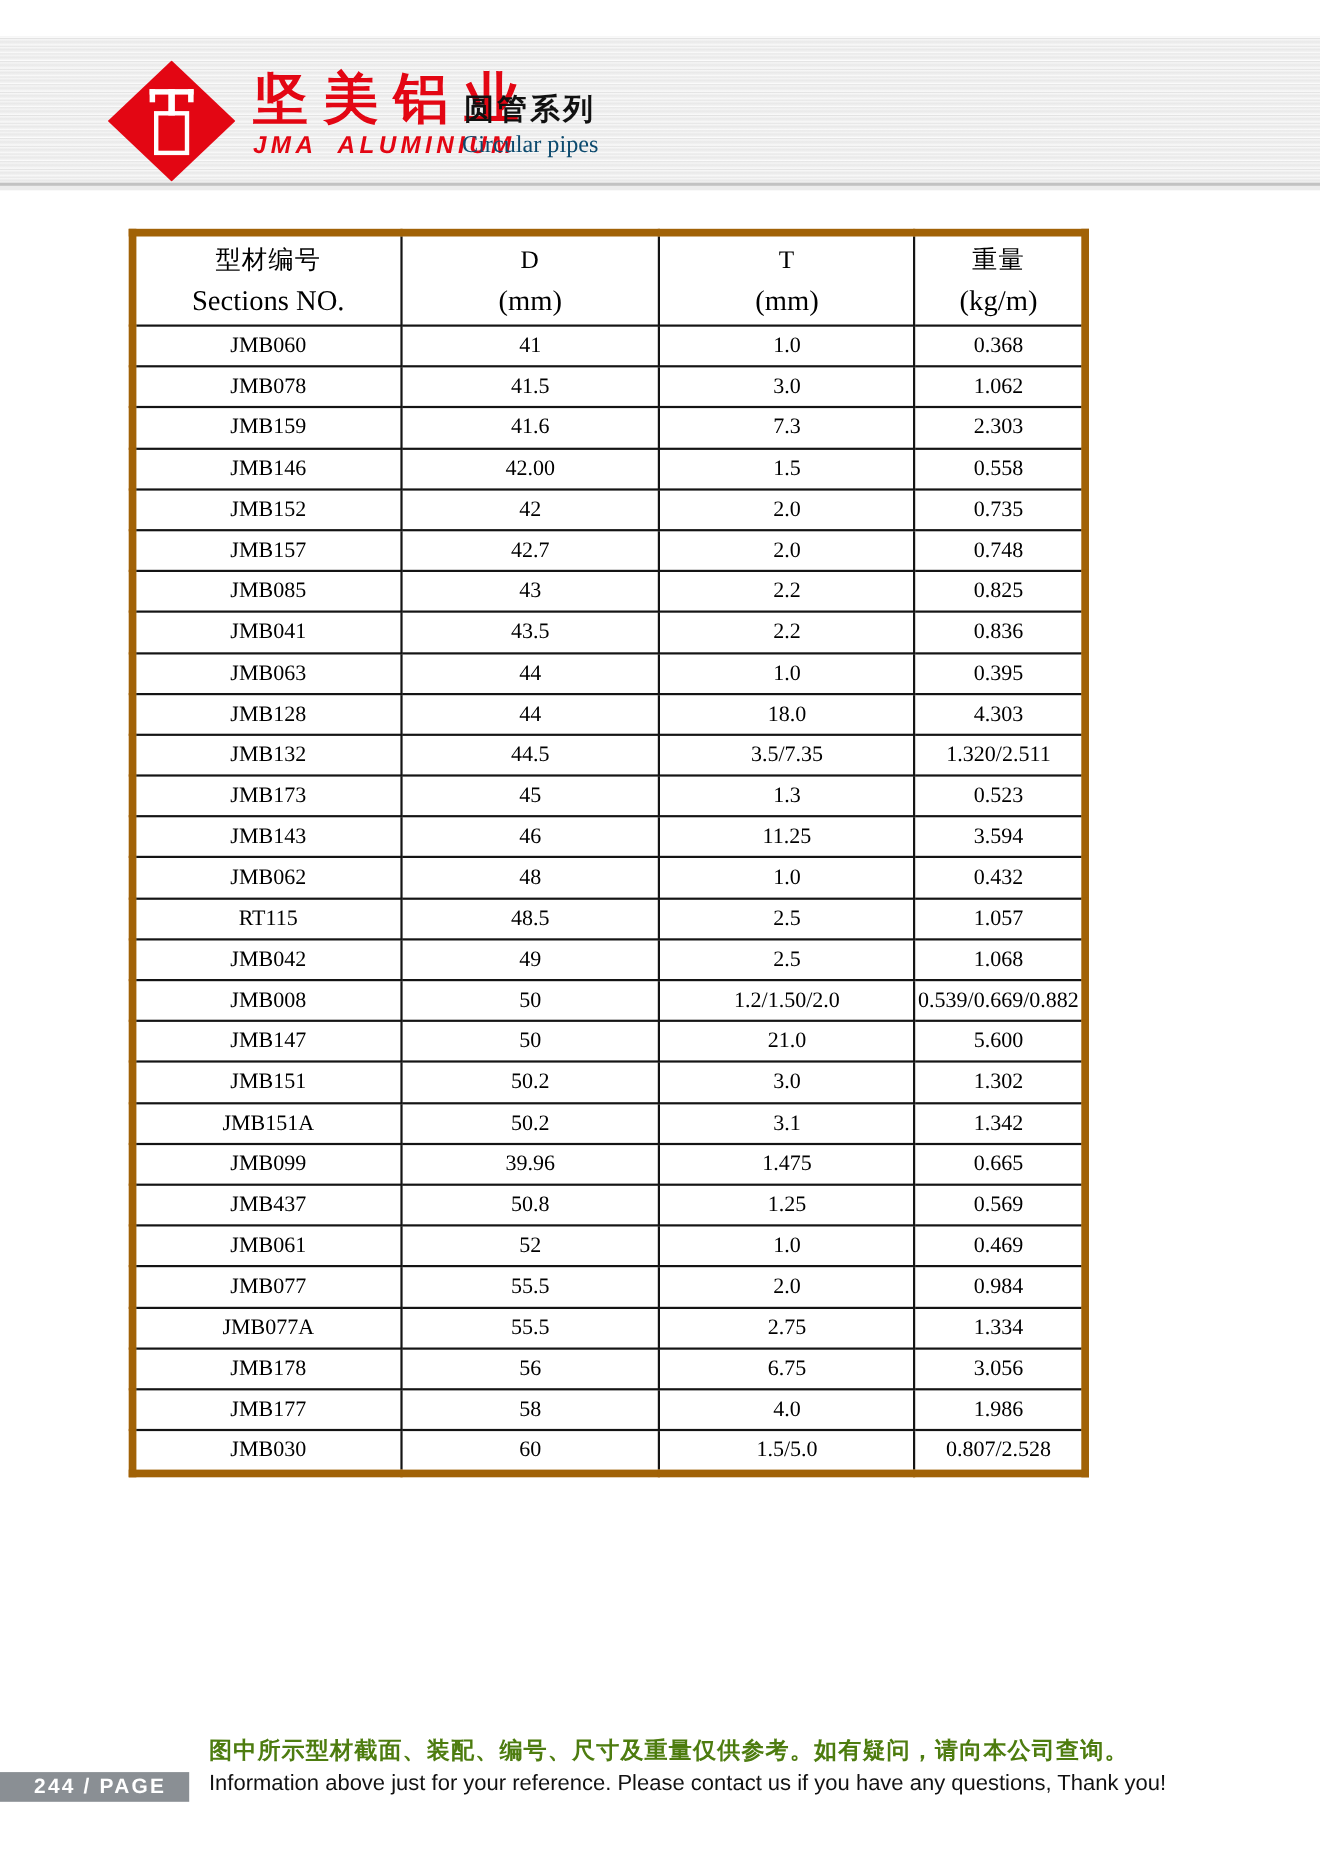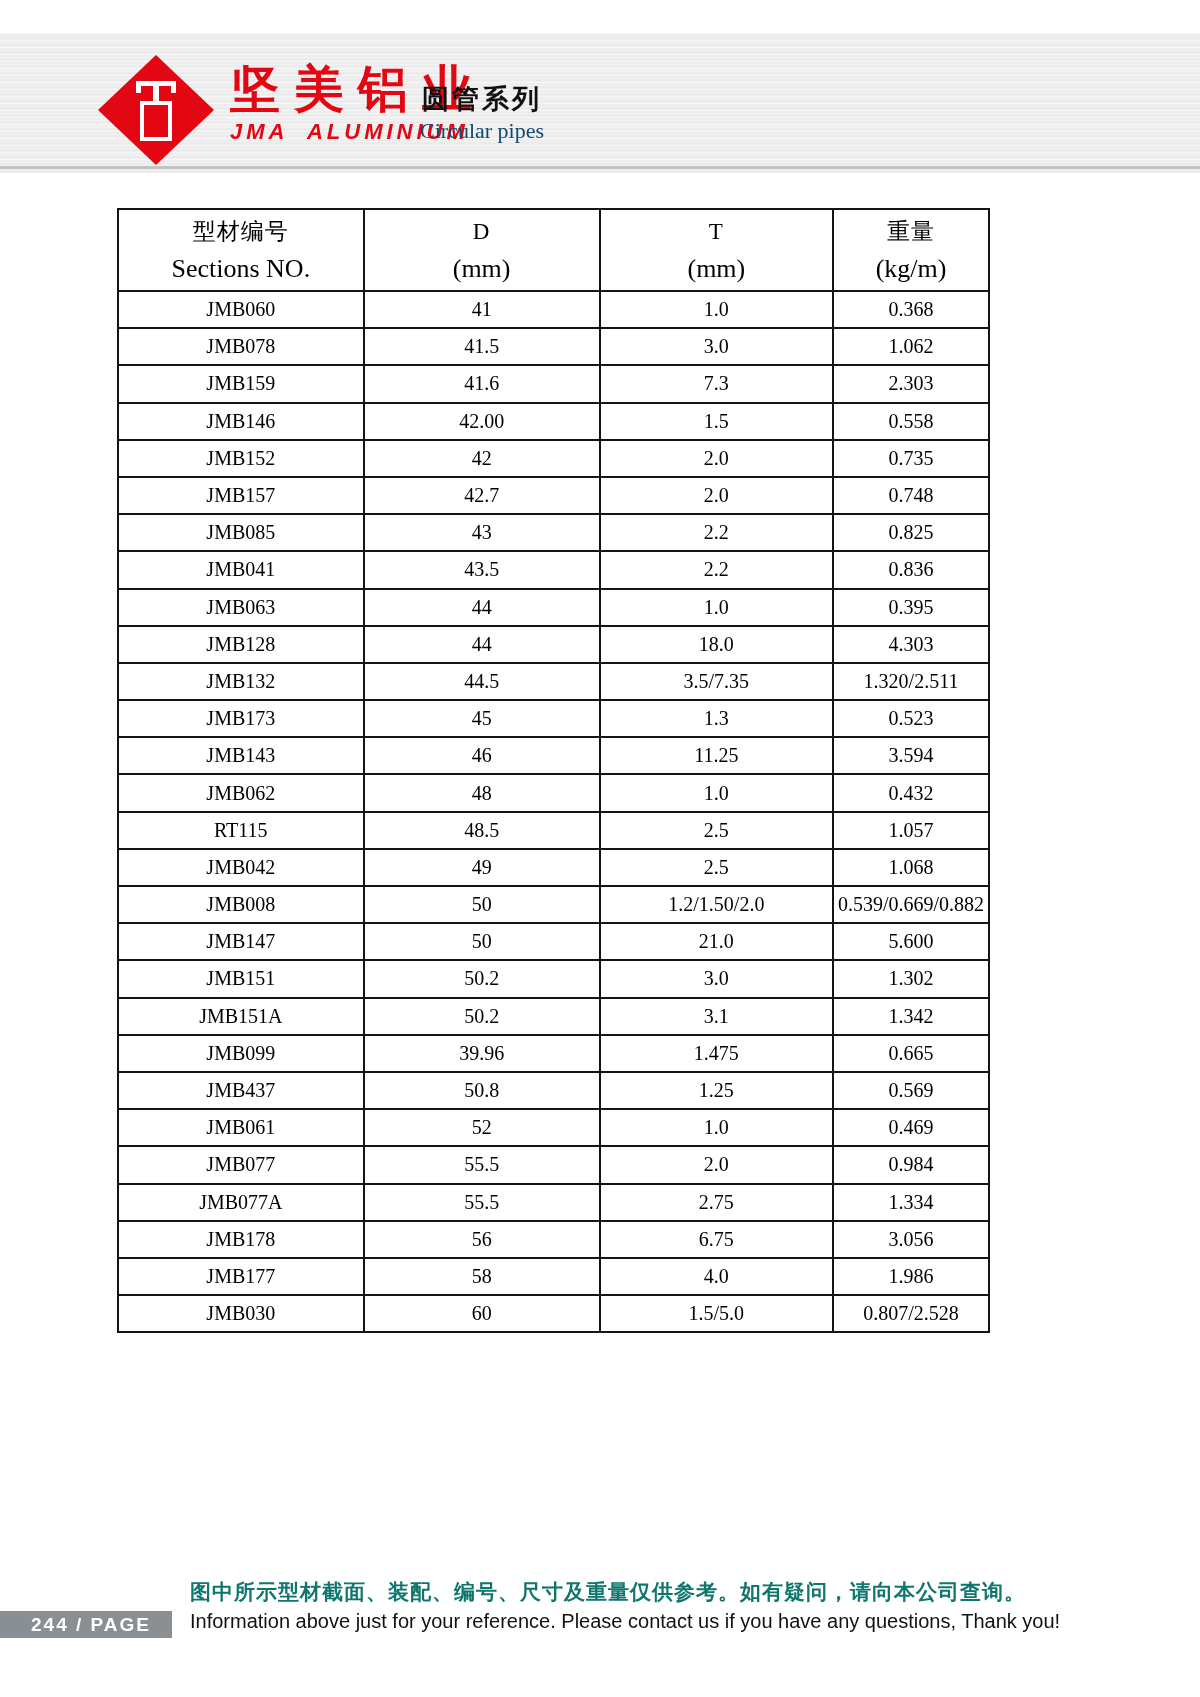--- a/index.html
+++ b/index.html
@@ -56,31 +56,31 @@
     font-family:"Liberation Serif", serif;color:#000;
   }
   .spec-table col.c1{width:28.2%;}
   .spec-table col.c2{width:27.1%;}
   .spec-table col.c3{width:26.8%;}
   .spec-table col.c4{width:17.9%;}
   .spec-table th,.spec-table td{
     border:2px solid #141414;text-align:center;vertical-align:middle;
     padding:0;background:#fff;
   }
-  .spec-table{border:2px solid #a16207;}
+  .spec-table{border:7px solid #a16207;}
   .spec-table thead th{height:80px;font-weight:400;}
   .th-cn{font-size:23px;line-height:26px;display:block;margin-bottom:12px;letter-spacing:1px;}
   .th-en{font-size:26px;line-height:24px;display:block;}
   .spec-table tbody td{height:35.2px;font-size:20px;}
 
   
   .footer-note{position:absolute;left:190px;top:1578px;width:780px;}
   .note-cn{
     font-family:"Liberation Sans", sans-serif;font-weight:700;
-    font-size:21px;line-height:28px;color:#0f766e;letter-spacing:1px;white-space:nowrap;
+    font-size:21px;line-height:28px;color:#4d7c0f;letter-spacing:1px;white-space:nowrap;
   }
   .note-en{
     font-family:Liberation Sans, sans-serif;font-size:20px;line-height:30px;color:#111;
     white-space:nowrap;
   }
   .page-badge{
     position:absolute;left:0;top:1611px;width:172px;height:27px;
     background:var(--badge-gray);
     color:#ffffff;font-family:"Liberation Sans", sans-serif;font-weight:700;
     font-size:19px;line-height:27px;text-align:right;padding-right:21px;

